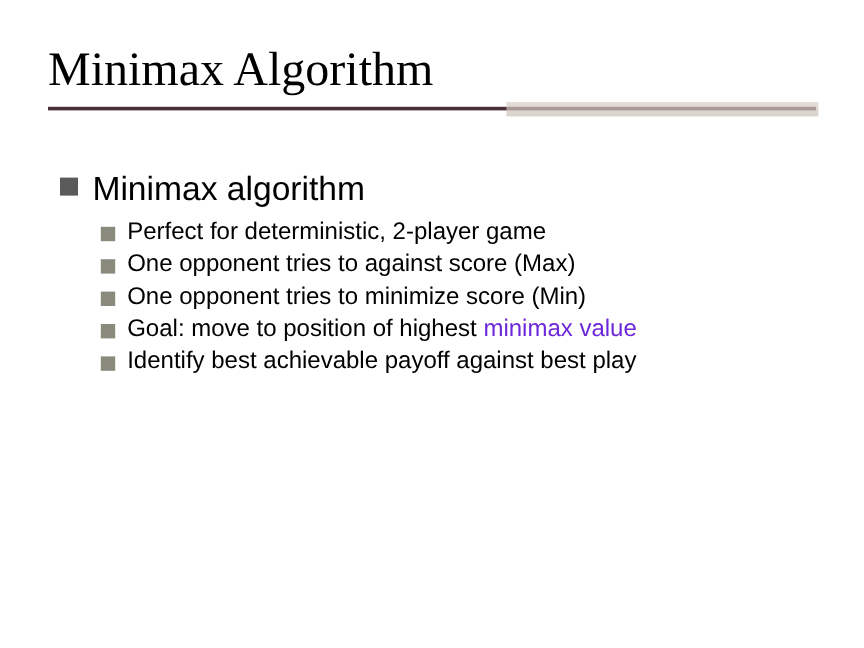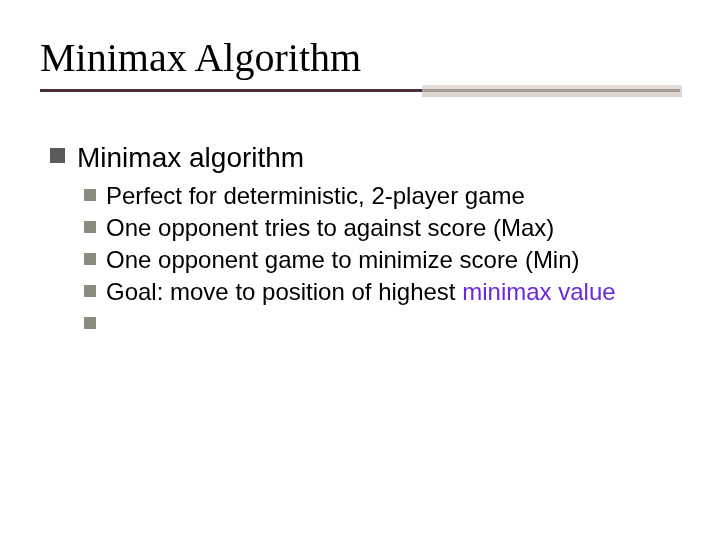--- a/index.html
+++ b/index.html
@@ -81,21 +81,21 @@
   }
   .l2 .bullet {
     width: 12px;
     height: 12px;
     background: #8a8a7e;
     flex: 0 0 auto;
     margin-top: 8px;
     margin-right: 10px;
   }
   .l2 .text {
-    font-size: 24px;
+    font-size: 20px;
     line-height: 1.25;
     max-width: 540px;
   }
   .hl {
     color: #6d28d9;
   }
 </style>
 </head>
 <body>
 
@@ -120,29 +120,30 @@
         <div class="text">Perfect for deterministic, 2-player game</div>
       </div>
 
       <div class="l2">
         <div class="bullet"></div>
         <div class="text">One opponent tries to against score (Max)</div>
       </div>
 
       <div class="l2">
         <div class="bullet"></div>
-        <div class="text">One opponent game to minimize score (Min)</div>
+        <div class="text">One opponent tries to minimize score (Min)</div>
       </div>
 
       <div class="l2">
         <div class="bullet"></div>
         <div class="text"><span>Goal: move to position of highest </span><span class="hl">minimax value</span></div>
       </div>
 
       <div class="l2">
         <div class="bullet"></div>
+        <div class="text">Identify best achievable payoff against best play</div>
       </div>
 
     </div>
 
   </div>
 
 </div>
 
 </body></html>

